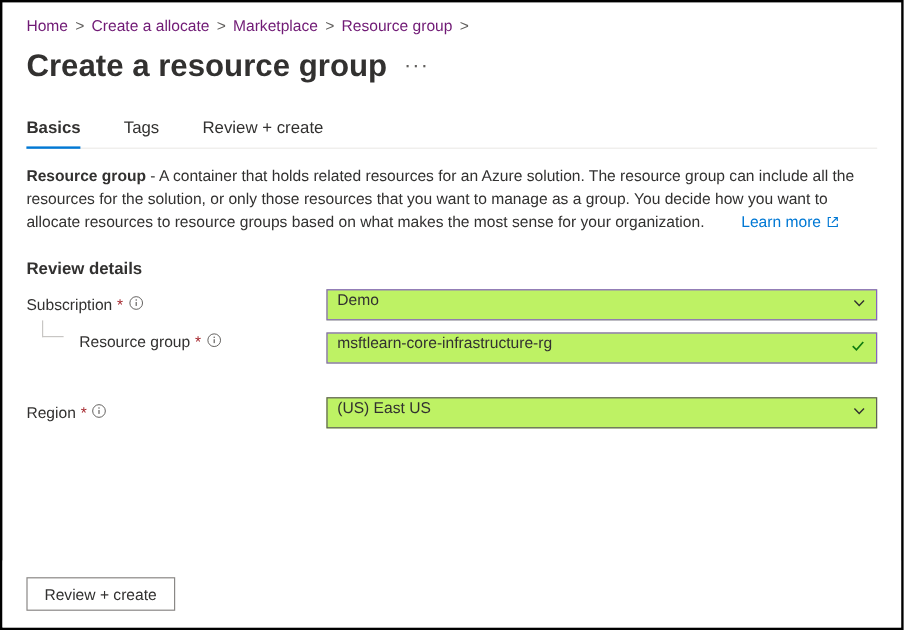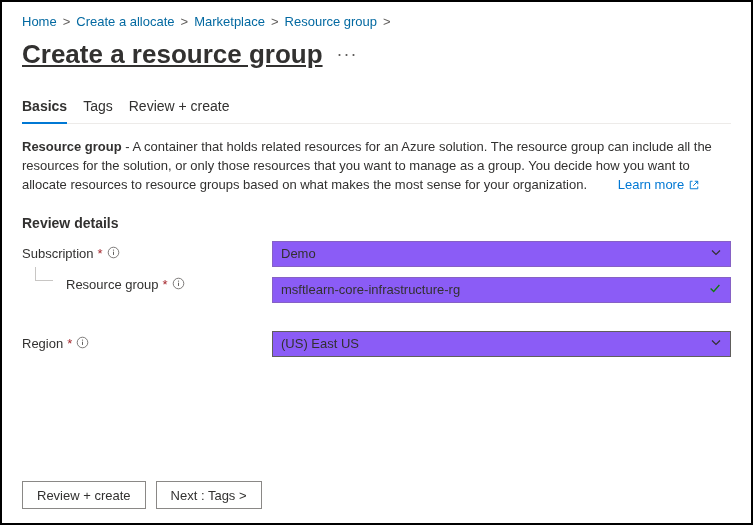--- a/index.html
+++ b/index.html
@@ -22,48 +22,47 @@
       padding: 12px 20px 0 20px;
     }
     .breadcrumb {
       display: flex;
       align-items: center;
       gap: 6px;
       font-size: 13px;
       margin-bottom: 10px;
     }
     .breadcrumb a {
-      color: #0369a1;
+      color: #701a75;
       text-decoration: none;
       cursor: pointer;
     }
     .breadcrumb .sep {
       color: #605e5c;
     }
     .page-title-row {
       display: flex;
       align-items: center;
       gap: 14px;
       margin-bottom: 28px;
     }
     .page-title {
       font-size: 26px;
       font-weight: 600;
       color: #323130;
-      text-decoration: underline;
     }
     .ellipsis {
       font-size: 18px;
       color: #605e5c;
       cursor: pointer;
       letter-spacing: 1px;
     }
     .tabs {
       display: flex;
-      gap: 16px;
+      gap: 36px;
       border-bottom: 1px solid #edebe9;
       margin-bottom: 14px;
     }
     .tab {
       padding: 0 0 8px 0;
       font-size: 14px;
       color: #323130;
       cursor: pointer;
       border-bottom: 2px solid transparent;
       margin-bottom: -1px;
@@ -115,25 +114,24 @@
       flex: 1;
       position: relative;
     }
     .select-box, .input-box {
       width: 100%;
       height: 26px;
       border: 1px solid #605e5c;
       padding: 0 28px 0 8px;
       font-size: 13px;
       font-family: inherit;
-      background: #8b5cf6;
+      background: #bef264;
       cursor: pointer;
       position: relative;
       display: flex;
-      align-items: center;
     }
     .select-box.highlighted, .input-box.highlighted {
       border: 1px solid #8661c5;
     }
     .chevron-wrap {
       position: absolute;
       right: 8px;
       top: 50%;
       transform: translateY(-50%);
       pointer-events: none;
@@ -300,14 +298,13 @@
               <path d="M2 4l4 4 4-4" stroke="#323130" stroke-width="1.2" fill="none"></path>
             </svg>
         </span>
       </div>
     </div>
   </div>
 </div>
 
 <div class="footer">
   <button class="btn">Review + create</button>
-  <button class="btn">Next : Tags &gt;</button>
 </div>
 
 </body></html>

